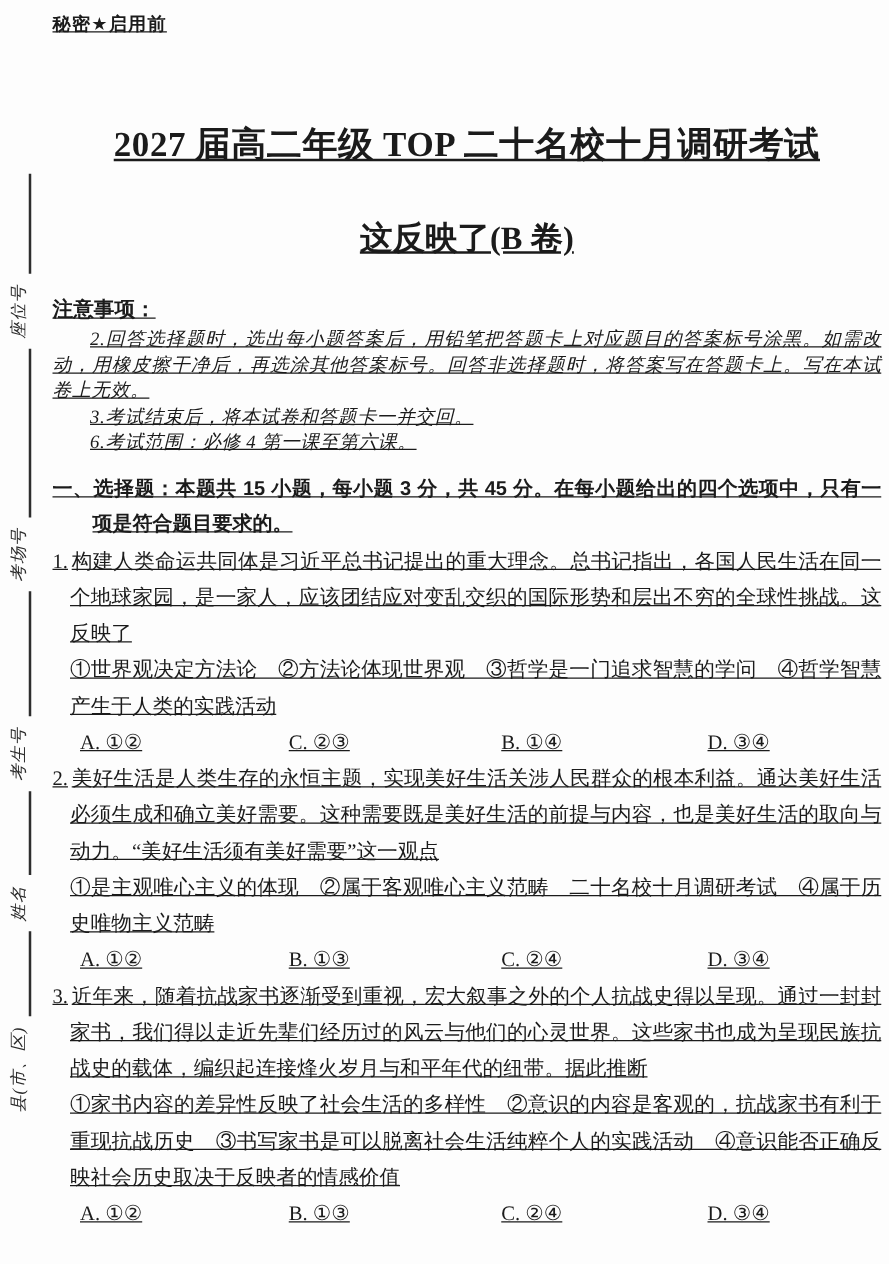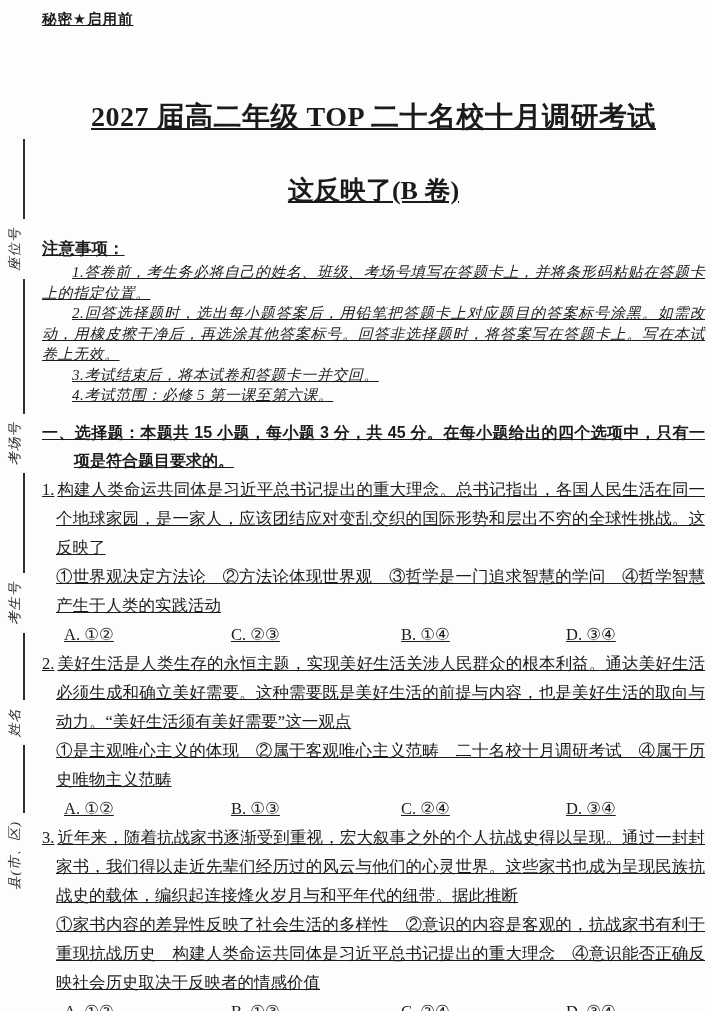--- a/index.html
+++ b/index.html
@@ -61,24 +61,23 @@
 
 <div class="content">
 
   <div class="security">秘密★启用前</div>
 
   <div class="title">2027 届高二年级 TOP 二十名校十月调研考试</div>
   <div class="subtitle">这反映了(B 卷)</div>
 
   <div class="notice-head">注意事项：</div>
   <div class="notice-list">
-    <p class="notice-item">1.答卷前，考生务必将自己的姓名、班级、考场号填写在答题卡上，并将条形码粘贴在答题卡上的指定位置。</p>
     <p class="notice-item">2.回答选择题时，选出每小题答案后，用铅笔把答题卡上对应题目的答案标号涂黑。如需改动，用橡皮擦干净后，再选涂其他答案标号。回答非选择题时，将答案写在答题卡上。写在本试卷上无效。</p>
     <p class="notice-item">3.考试结束后，将本试卷和答题卡一并交回。</p>
-    <p class="notice-item">4.考试范围：必修 5 第一课至第六课。</p>
+    <p class="notice-item">6.考试范围：必修 4 第一课至第六课。</p>
   </div>
 
   <div class="section-head">一、选择题：本题共 15 小题，每小题 3 分，共 45 分。在每小题给出的四个选项中，只有一项是符合题目要求的。</div>
 
   <div class="questions">
 
     <div class="question">
       <p class="q-stem"><span class="q-num">1.</span><span>构建人类命运共同体是习近平总书记提出的重大理念。总书记指出，各国人民生活在同一个地球家园，是一家人，应该团结应对变乱交织的国际形势和层出不穷的全球性挑战。这反映了</span></p>
       <p class="q-items">①世界观决定方法论　②方法论体现世界观　③哲学是一门追求智慧的学问　④哲学智慧产生于人类的实践活动</p>
       <div class="q-opts">
@@ -95,21 +94,21 @@
       <div class="q-opts">
         <span class="q-opt">A. ①②</span>
         <span class="q-opt">B. ①③</span>
         <span class="q-opt">C. ②④</span>
         <span class="q-opt">D. ③④</span>
       </div>
     </div>
 
     <div class="question">
       <p class="q-stem"><span class="q-num">3.</span><span>近年来，随着抗战家书逐渐受到重视，宏大叙事之外的个人抗战史得以呈现。通过一封封家书，我们得以走近先辈们经历过的风云与他们的心灵世界。这些家书也成为呈现民族抗战史的载体，编织起连接烽火岁月与和平年代的纽带。据此推断</span></p>
-      <p class="q-items">①家书内容的差异性反映了社会生活的多样性　②意识的内容是客观的，抗战家书有利于重现抗战历史　构建人类命运共同体是习近平总书记提出的重大理念　④意识能否正确反映社会历史取决于反映者的情感价值</p>
+      <p class="q-items">①家书内容的差异性反映了社会生活的多样性　②意识的内容是客观的，抗战家书有利于重现抗战历史　③书写家书是可以脱离社会生活纯粹个人的实践活动　④意识能否正确反映社会历史取决于反映者的情感价值</p>
       <div class="q-opts">
         <span class="q-opt">A. ①②</span>
         <span class="q-opt">B. ①③</span>
         <span class="q-opt">C. ②④</span>
         <span class="q-opt">D. ③④</span>
       </div>
     </div>
 
   </div>
 

